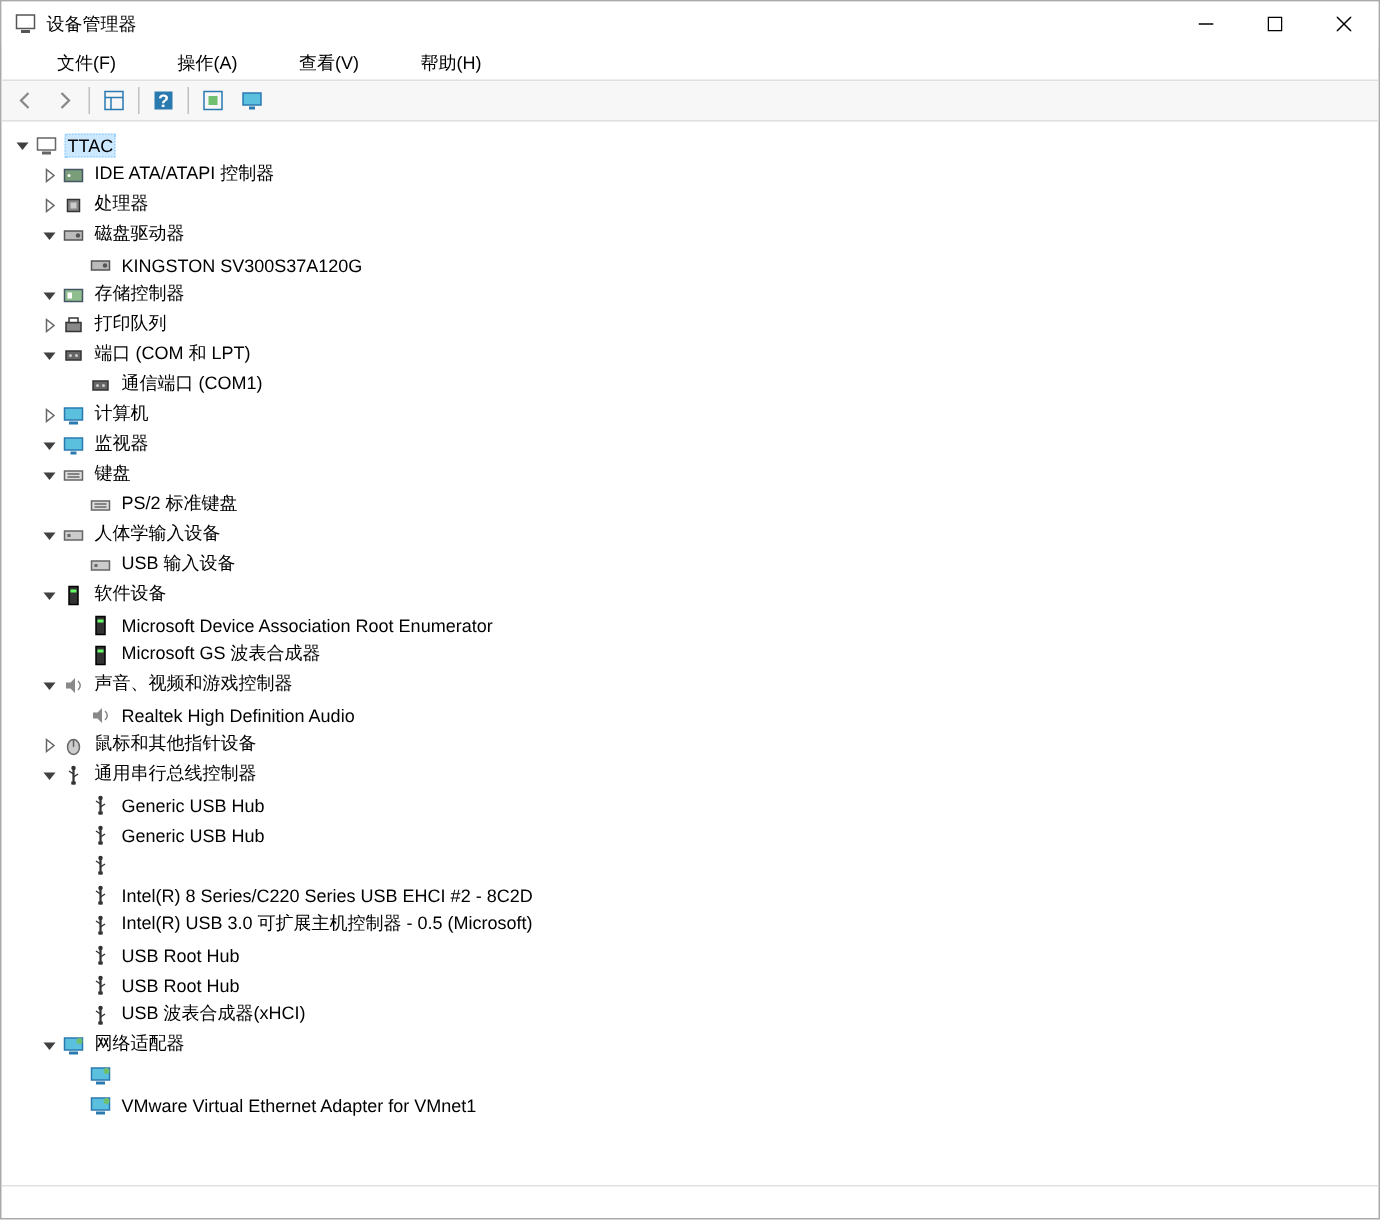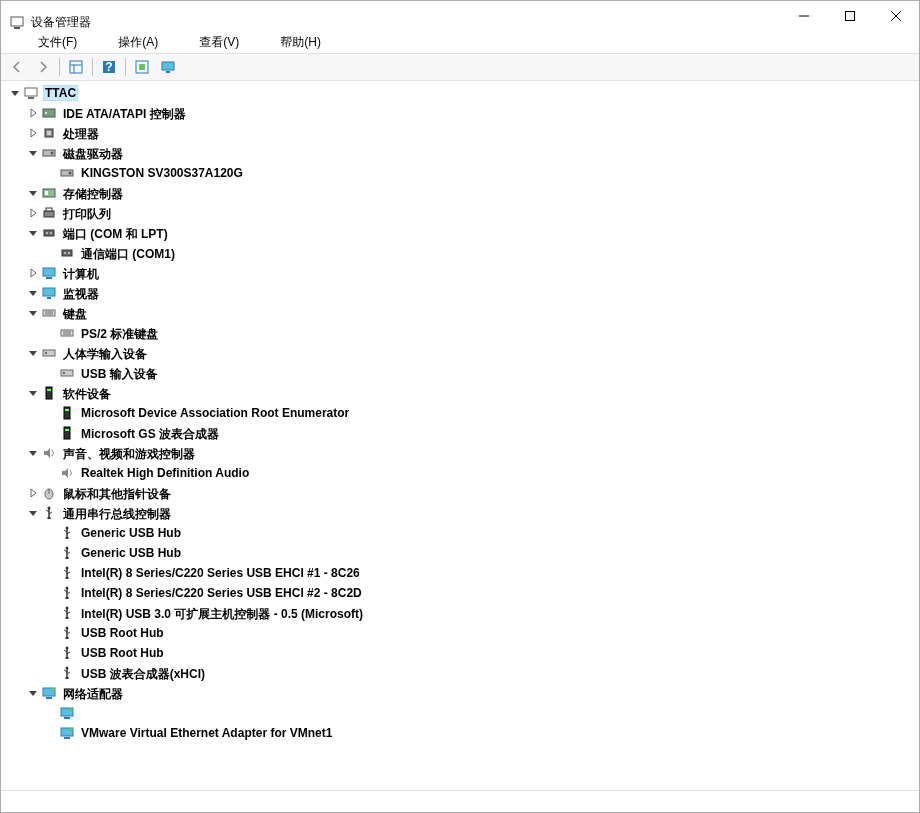--- a/index.html
+++ b/index.html
@@ -1,31 +1,31 @@
 <!DOCTYPE html>
 <html><head>
 <meta charset="utf-8">
 <style>
 * { margin: 0; padding: 0; box-sizing: border-box; font-family: "Microsoft YaHei", "Segoe UI", Tahoma, sans-serif; font-size: 12px; }
 body { background: #fff; width: 920px; height: 813px; overflow: hidden; border: 1px solid #aaa; }
-.titlebar { height: 30px; display: flex; align-items: flex-end; padding: 0 0 0 8px; background: #fff; }
+.titlebar { height: 30px; display: flex; align-items: center; padding: 0 0 0 8px; background: #fff; }
 .titlebar .app-icon { width: 16px; height: 16px; margin-right: 6px; }
 .titlebar .title { flex: 1; }
 .titlebar .win-controls { display: flex; height: 100%; }
 .titlebar .win-btn { width: 46px; display: flex; align-items: center; justify-content: center; }
 .menubar { height: 22px; display: flex; align-items: center; padding: 0 4px; }
 .menubar .menu-item { padding: 2px 8px; margin-left: 25px; }
 .toolbar { height: 28px; border-top: 1px solid #e0e0e0; border-bottom: 1px solid #e0e0e0; background: #f7f7f7; display: flex; align-items: center; padding: 0 4px; gap: 2px; }
 .toolbar .tb-btn { width: 24px; height: 22px; display: flex; align-items: center; justify-content: center; border: 1px solid transparent; }
 .toolbar .sep { width: 1px; height: 18px; background: #c0c0c0; margin: 0 2px; }
 .tree-container { height: calc(100% - 30px - 22px - 28px - 22px); overflow-y: auto; padding: 4px 0; position: relative; }
 .tree-container::-webkit-scrollbar { width: 17px; }
 .tree-container::-webkit-scrollbar-track { background: #f0f0f0; }
 .tree-container::-webkit-scrollbar-thumb { background: #cdcdcd; border: 1px solid #f0f0f0; }
-.tree-node { display: flex; align-items: flex-start; height: 20px; padding-left: 6px; white-space: nowrap; font-weight: bold; }
+.tree-node { display: flex; align-items: flex-end; height: 20px; padding-left: 6px; white-space: nowrap; }
 .arrow { width: 16px; height: 16px; display: inline-flex; align-items: center; justify-content: center; color: #666; flex-shrink: 0; }
 .node-icon { width: 16px; height: 16px; margin-right: 4px; display: inline-flex; align-items: center; justify-content: center; flex-shrink: 0; }
 .node-label { padding: 1px 2px; }
 .node-label.selected { background: #cce8ff; border: 1px dotted #99d1ff; padding: 0 1px; }
 .indent { display: inline-block; flex-shrink: 0; }
 .statusbar { height: 22px; border-top: 1px solid #e0e0e0; }
 
 </style>
 </head>
 <body>
@@ -445,21 +445,20 @@
       <span class="indent" style="width:36px"></span>
       <span class="arrow"></span>
       <span class="node-icon">
         <svg width="16" height="16">
           <line x1="8" y1="2" x2="8" y2="14" stroke="#333" stroke-width="1.5"></line>
           <circle cx="8" cy="3" r="1.5" fill="#333"></circle>
           <path d="M8 7 L5 5 M8 9 L11 7" stroke="#333" fill="none"></path>
           <rect x="6.5" y="12" width="3" height="2" fill="#333"></rect>
         </svg>
       </span>
-      <span class="node-label">Intel(R) 8 Series/C220 Series USB EHCI #1 - 8C26</span>
     </div>
     <div class="tree-node">
       <span class="indent" style="width:36px"></span>
       <span class="arrow"></span>
       <span class="node-icon">
         <svg width="16" height="16">
           <line x1="8" y1="2" x2="8" y2="14" stroke="#333" stroke-width="1.5"></line>
           <circle cx="8" cy="3" r="1.5" fill="#333"></circle>
           <path d="M8 7 L5 5 M8 9 L11 7" stroke="#333" fill="none"></path>
           <rect x="6.5" y="12" width="3" height="2" fill="#333"></rect>

